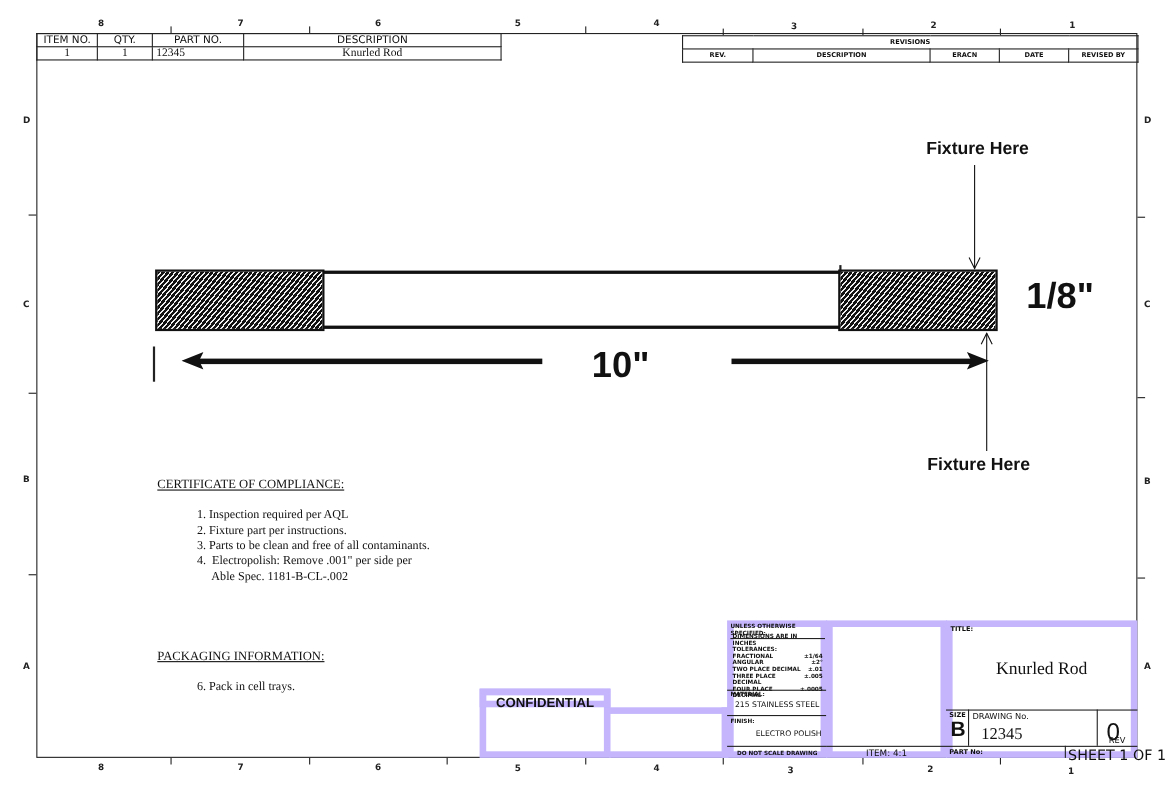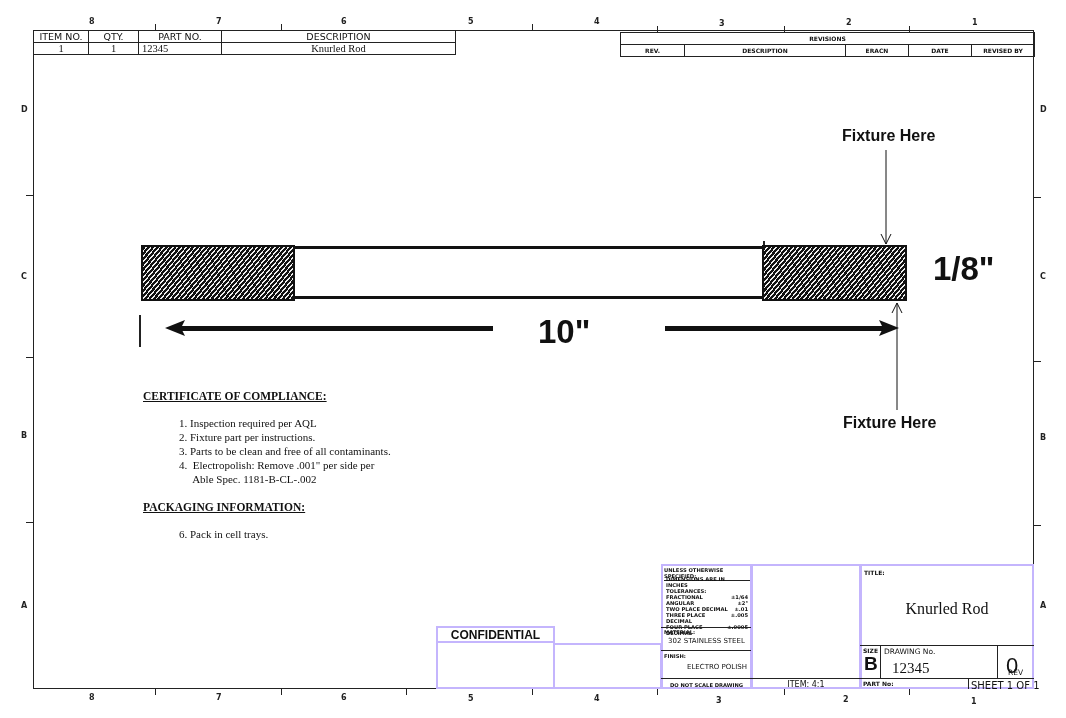--- a/index.html
+++ b/index.html
@@ -25,25 +25,25 @@
   .knurl { position: absolute; border: 2px solid #111;
     background: repeating-linear-gradient(-50deg, #111 0px, #111 2.2px, #eee 2.2px, #eee 3.4px); }
   .rod-line { position: absolute; height: 3px; background: #111; }
   .dim-arrow-line { position: absolute; height: 5px; background: #111; }
   .bigtext { position: absolute; font-weight: bold; font-family: "Liberation Sans", sans-serif; color: #111; }
   .fix-label { position: absolute; font-weight: bold; font-size: 16px; color: #111; }
   .thin-v { position: absolute; width: 1px; background: #222; }
 
   
   .notes { position: absolute; left: 143px; top: 389px; font-family: "Liberation Serif", serif; font-size: 11px; line-height: 14px; color: #111; }
-  .notes .head { font-weight: bold; text-decoration: underline; font-size: 11.5px; }
+  .notes .head { font-weight: normal; text-decoration: underline; font-size: 11.5px; margin-top: 45px; }
   .notes .item { white-space: pre; margin-left: 36px; }
 
   
-  .box { position: absolute; border: 2px solid #c4b5fd; }
+  .box { position: absolute; border: 6px solid #c4b5fd; }
   .tiny { font-family: "DejaVu Sans", sans-serif; font-size: 5.2px; line-height: 6px; font-weight: bold; }
   .small { font-family: "DejaVu Sans", sans-serif; font-size: 7px; }
 </style>
 </head>
 <body>
 
 <div class="frame"></div>
 
 <div class="zone-label" style="left:89px;top:17px">8</div>
 <div class="zone-label" style="left:216px;top:17px">7</div>
@@ -194,21 +194,21 @@
       <span>THREE PLACE DECIMAL</span>
       <span>±.005</span>
     </div>
   <div style="display:flex;justify-content:space-between">
       <span>FOUR PLACE DECIMAL</span>
       <span>±.0005</span>
     </div>
 </div>
 <div class="abs" style="left:661px;top:627px;width:91px;height:1px;background:#222"></div>
 <div class="abs tiny" style="left:664px;top:629px">MATERIAL:</div>
-<div class="abs small" style="left:661px;top:637px;width:91px;text-align:center">302 STAINLESS STEEL</div>
+<div class="abs small" style="left:661px;top:637px;width:91px;text-align:center">215 STAINLESS STEEL</div>
 <div class="abs" style="left:661px;top:650px;width:91px;height:1px;background:#222"></div>
 <div class="abs tiny" style="left:664px;top:653px">FINISH:</div>
 <div class="abs small" style="left:661px;top:663px;width:112px;text-align:center">ELECTRO POLISH</div>
 <div class="abs" style="left:661px;top:678px;width:91px;height:1px;background:#222"></div>
 <div class="abs tiny" style="left:661px;top:682px;width:91px;text-align:center">DO NOT SCALE DRAWING</div>
 
 <div class="box" style="left:751px;top:564px;width:110px;height:125px"></div>
 <div class="abs" style="left:751px;top:678px;width:110px;height:1px;background:#222"></div>
 <div class="abs small" style="left:751px;top:680px;width:110px;text-align:center;font-size:8px">ITEM: 4:1</div>
 
@@ -220,13 +220,13 @@
 <div class="abs" style="left:997px;top:645px;width:1px;height:33px;background:#222"></div>
 <div class="abs tiny" style="left:863px;top:648px;font-size:6px">SIZE</div>
 <div class="abs" style="left:864px;top:654px;font-size:19px;font-weight:bold;line-height:20px">B</div>
 <div class="abs small" style="left:884px;top:647px;font-size:7.5px">DRAWING No.</div>
 <div class="abs" style="left:892px;top:660px;font-family:'Liberation Serif',serif;font-size:15px">12345</div>
 <div class="abs small" style="left:1008px;top:668px;font-size:7.5px">REV</div>
 <div class="abs" style="left:1006px;top:654px;font-size:22px;line-height:24px">0</div>
 <div class="abs" style="left:860px;top:678px;width:174px;height:1px;background:#222"></div>
 <div class="abs" style="left:968px;top:678px;width:1px;height:11px;background:#222"></div>
 <div class="abs tiny" style="left:863px;top:681px;font-size:6px">PART No:</div>
-<div class="abs small" style="left:971px;top:680px;font-size:10px">SHEET 1 OF 1</div>
+<div class="abs small" style="left:971px;top:680px;font-size:13px">SHEET 1 OF 1</div>
 
 </body></html>

